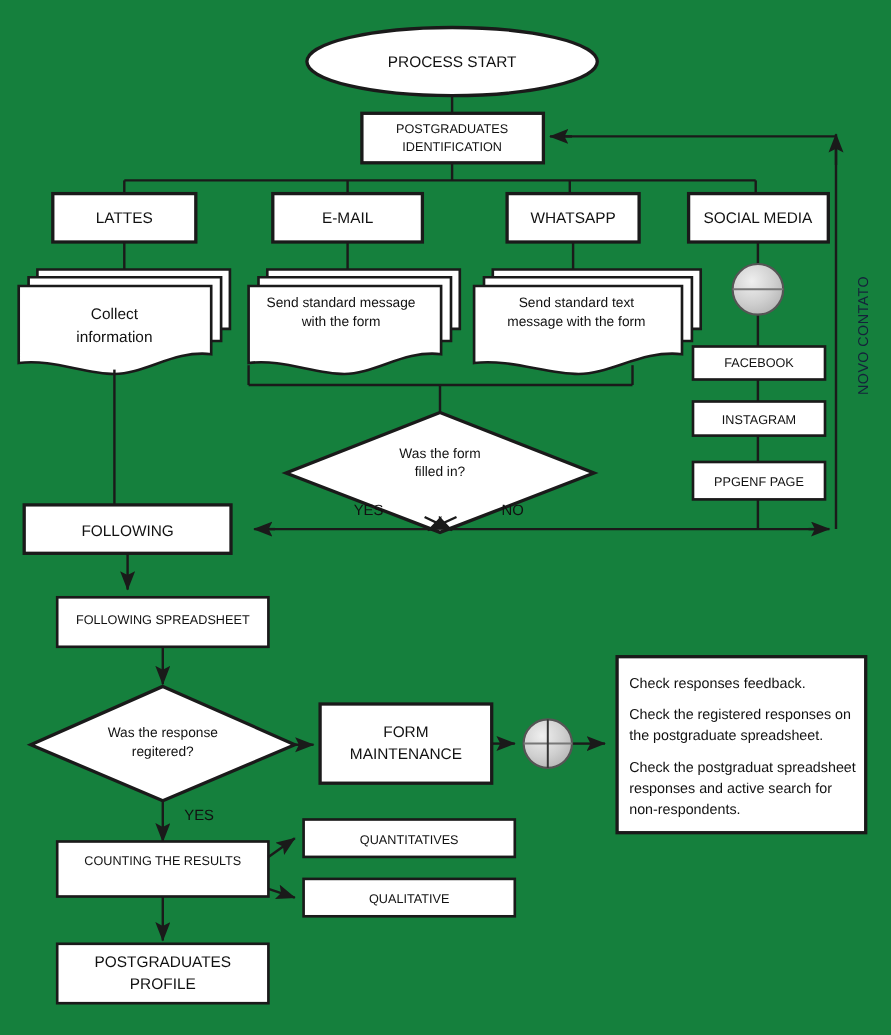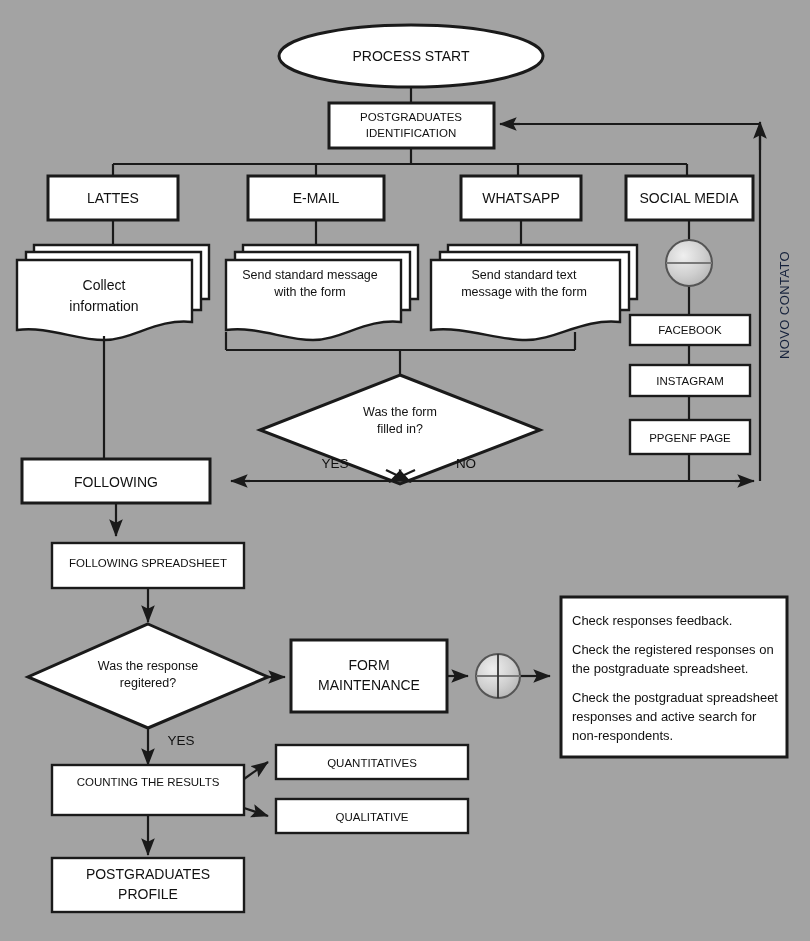--- a/index.html
+++ b/index.html
@@ -1,17 +1,17 @@
 <!DOCTYPE html>
 <html><head>
 <meta charset="utf-8">
 <style>
   html,body{margin:0;padding:0;background:#ffffff;}
   body{width:810px;height:941px;font-family:"Liberation Sans",sans-serif;}
-  #stage{position:relative;width:810px;height:941px;overflow:hidden;background:#a3a3a3;}
+  #stage{position:relative;width:810px;height:941px;overflow:hidden;background:#15803d;}
   svg#chart{position:absolute;left:0;top:0;width:810px;height:941px;}
   .nd{fill:#ffffff;stroke:#1a1a1a;}
   .thk{stroke-width:3;}
   .med{stroke-width:2.4;}
   .ln{stroke:#1a1a1a;fill:none;stroke-width:2.2;}
   .doc{fill:#ffffff;stroke:#1a1a1a;stroke-width:2.4;}
   text{font-family:"Liberation Sans",sans-serif;fill:#111;}
   .t-cap{font-size:14px;}
   .t-sm{font-size:12.5px;}
   .t-xs{font-size:11.5px;}

